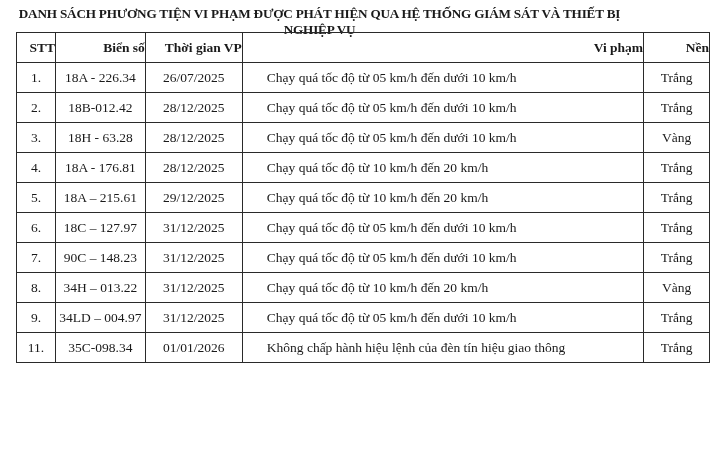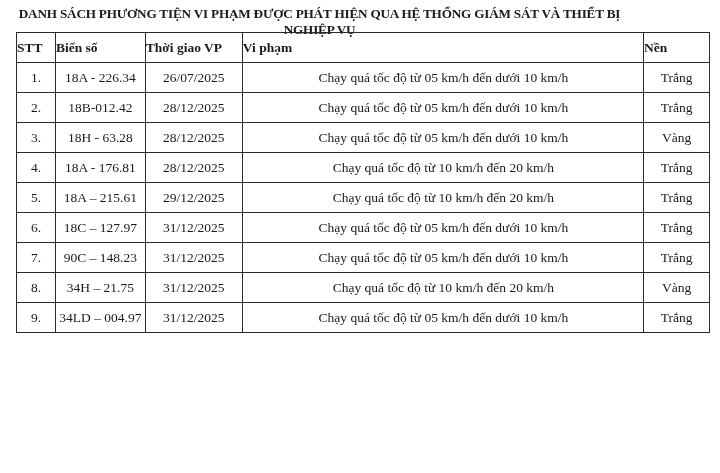--- a/index.html
+++ b/index.html
@@ -1,42 +1,42 @@
 <!DOCTYPE html>
 <html><head>
 <meta charset="utf-8">
 <style>
   html, body { margin: 0; padding: 0; background: #ffffff; }
   body { width: 720px; height: 473px; overflow: hidden; font-family: "Liberation Serif", "DejaVu Serif", serif; color: #1a1a1a; }
   .title { position: absolute; left: 0; top: 6px; width: 639px; text-align: center; font-weight: bold; font-size: 13.2px; letter-spacing: -0.2px; }
   table { position: absolute; left: 16px; top: 32px; border-collapse: collapse; width: 694px; font-size: 13.5px; }
   th, td { border: 1px solid #2a2a2a; height: 29px; padding: 0; vertical-align: middle; }
-  th { font-weight: bold; text-align: left; height: 29px; }
+  th { font-weight: bold; text-align: right; height: 29px; }
   td { text-align: center; }
-  td.viol { text-align: center; padding-left: 1px; }
+  td.viol { text-align: left; padding-left: 24px; }
   col.c1 { width: 39px; } col.c2 { width: 90px; } col.c3 { width: 97px; } col.c4 { width: 402px; } col.c5 { width: 66px; }
 </style>
 </head>
 <body>
 
 <div class="title">DANH SÁCH PHƯƠNG TIỆN VI PHẠM ĐƯỢC PHÁT HIỆN QUA HỆ THỐNG GIÁM SÁT VÀ THIẾT BỊ NGHIỆP VỤ</div>
 
 <table>
   <colgroup>
       <col class="c1">
       <col class="c2">
       <col class="c3">
       <col class="c4">
       <col class="c5">
     </colgroup>
   <thead>
     <tr>
       <th>STT</th>
       <th>Biển số</th>
-      <th>Thời giao VP</th>
+      <th>Thời gian VP</th>
       <th>Vi phạm</th>
       <th>Nền</th>
     </tr>
   </thead>
   <tbody id="tbody">
       <tr>
         <td>1.</td>
         <td>18A - 226.34</td>
         <td>26/07/2025</td>
         <td class="viol">Chạy quá tốc độ từ 05 km/h đến dưới 10 km/h</td>
@@ -79,26 +79,33 @@
       </tr>
       <tr>
         <td>7.</td>
         <td>90C – 148.23</td>
         <td>31/12/2025</td>
         <td class="viol">Chạy quá tốc độ từ 05 km/h đến dưới 10 km/h</td>
         <td>Trắng</td>
       </tr>
       <tr>
         <td>8.</td>
-        <td>34H – 21.75</td>
+        <td>34H – 013.22</td>
         <td>31/12/2025</td>
         <td class="viol">Chạy quá tốc độ từ 10 km/h đến 20 km/h</td>
         <td>Vàng</td>
       </tr>
       <tr>
         <td>9.</td>
         <td>34LD – 004.97</td>
         <td>31/12/2025</td>
         <td class="viol">Chạy quá tốc độ từ 05 km/h đến dưới 10 km/h</td>
         <td>Trắng</td>
       </tr>
+      <tr>
+        <td>11.</td>
+        <td>35C-098.34</td>
+        <td>01/01/2026</td>
+        <td class="viol">Không chấp hành hiệu lệnh của đèn tín hiệu giao thông</td>
+        <td>Trắng</td>
+      </tr>
     </tbody>
 </table>
 
 </body></html>

